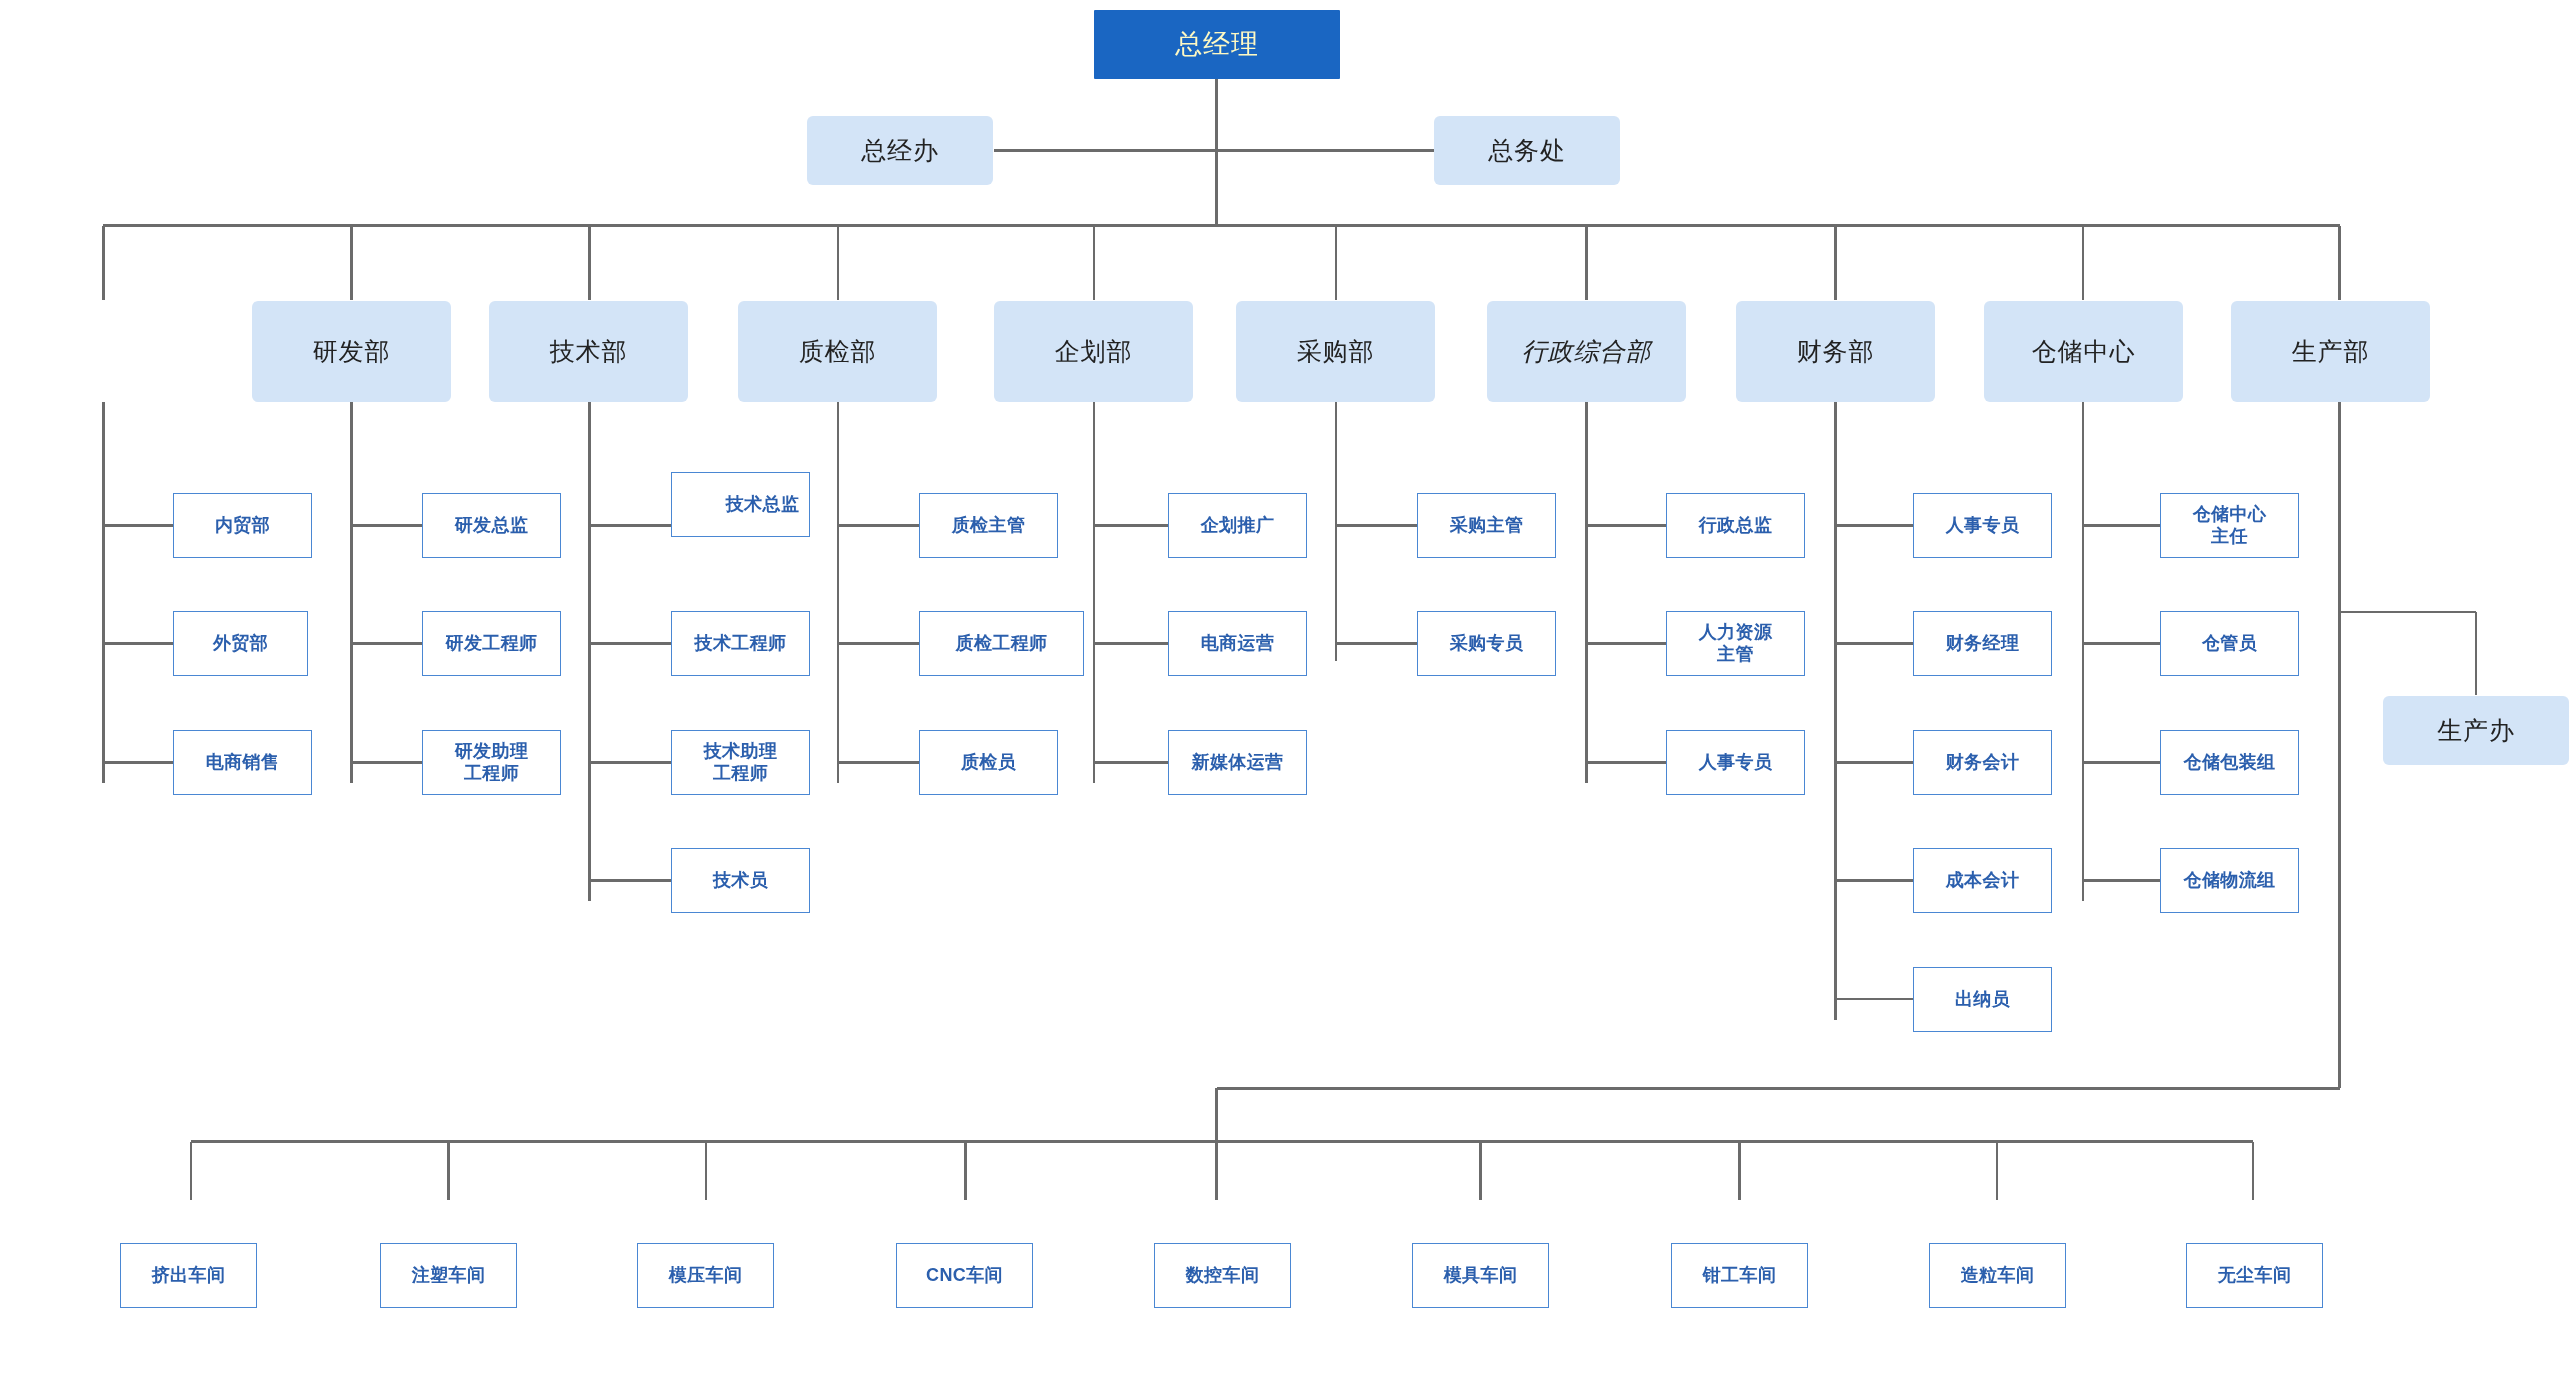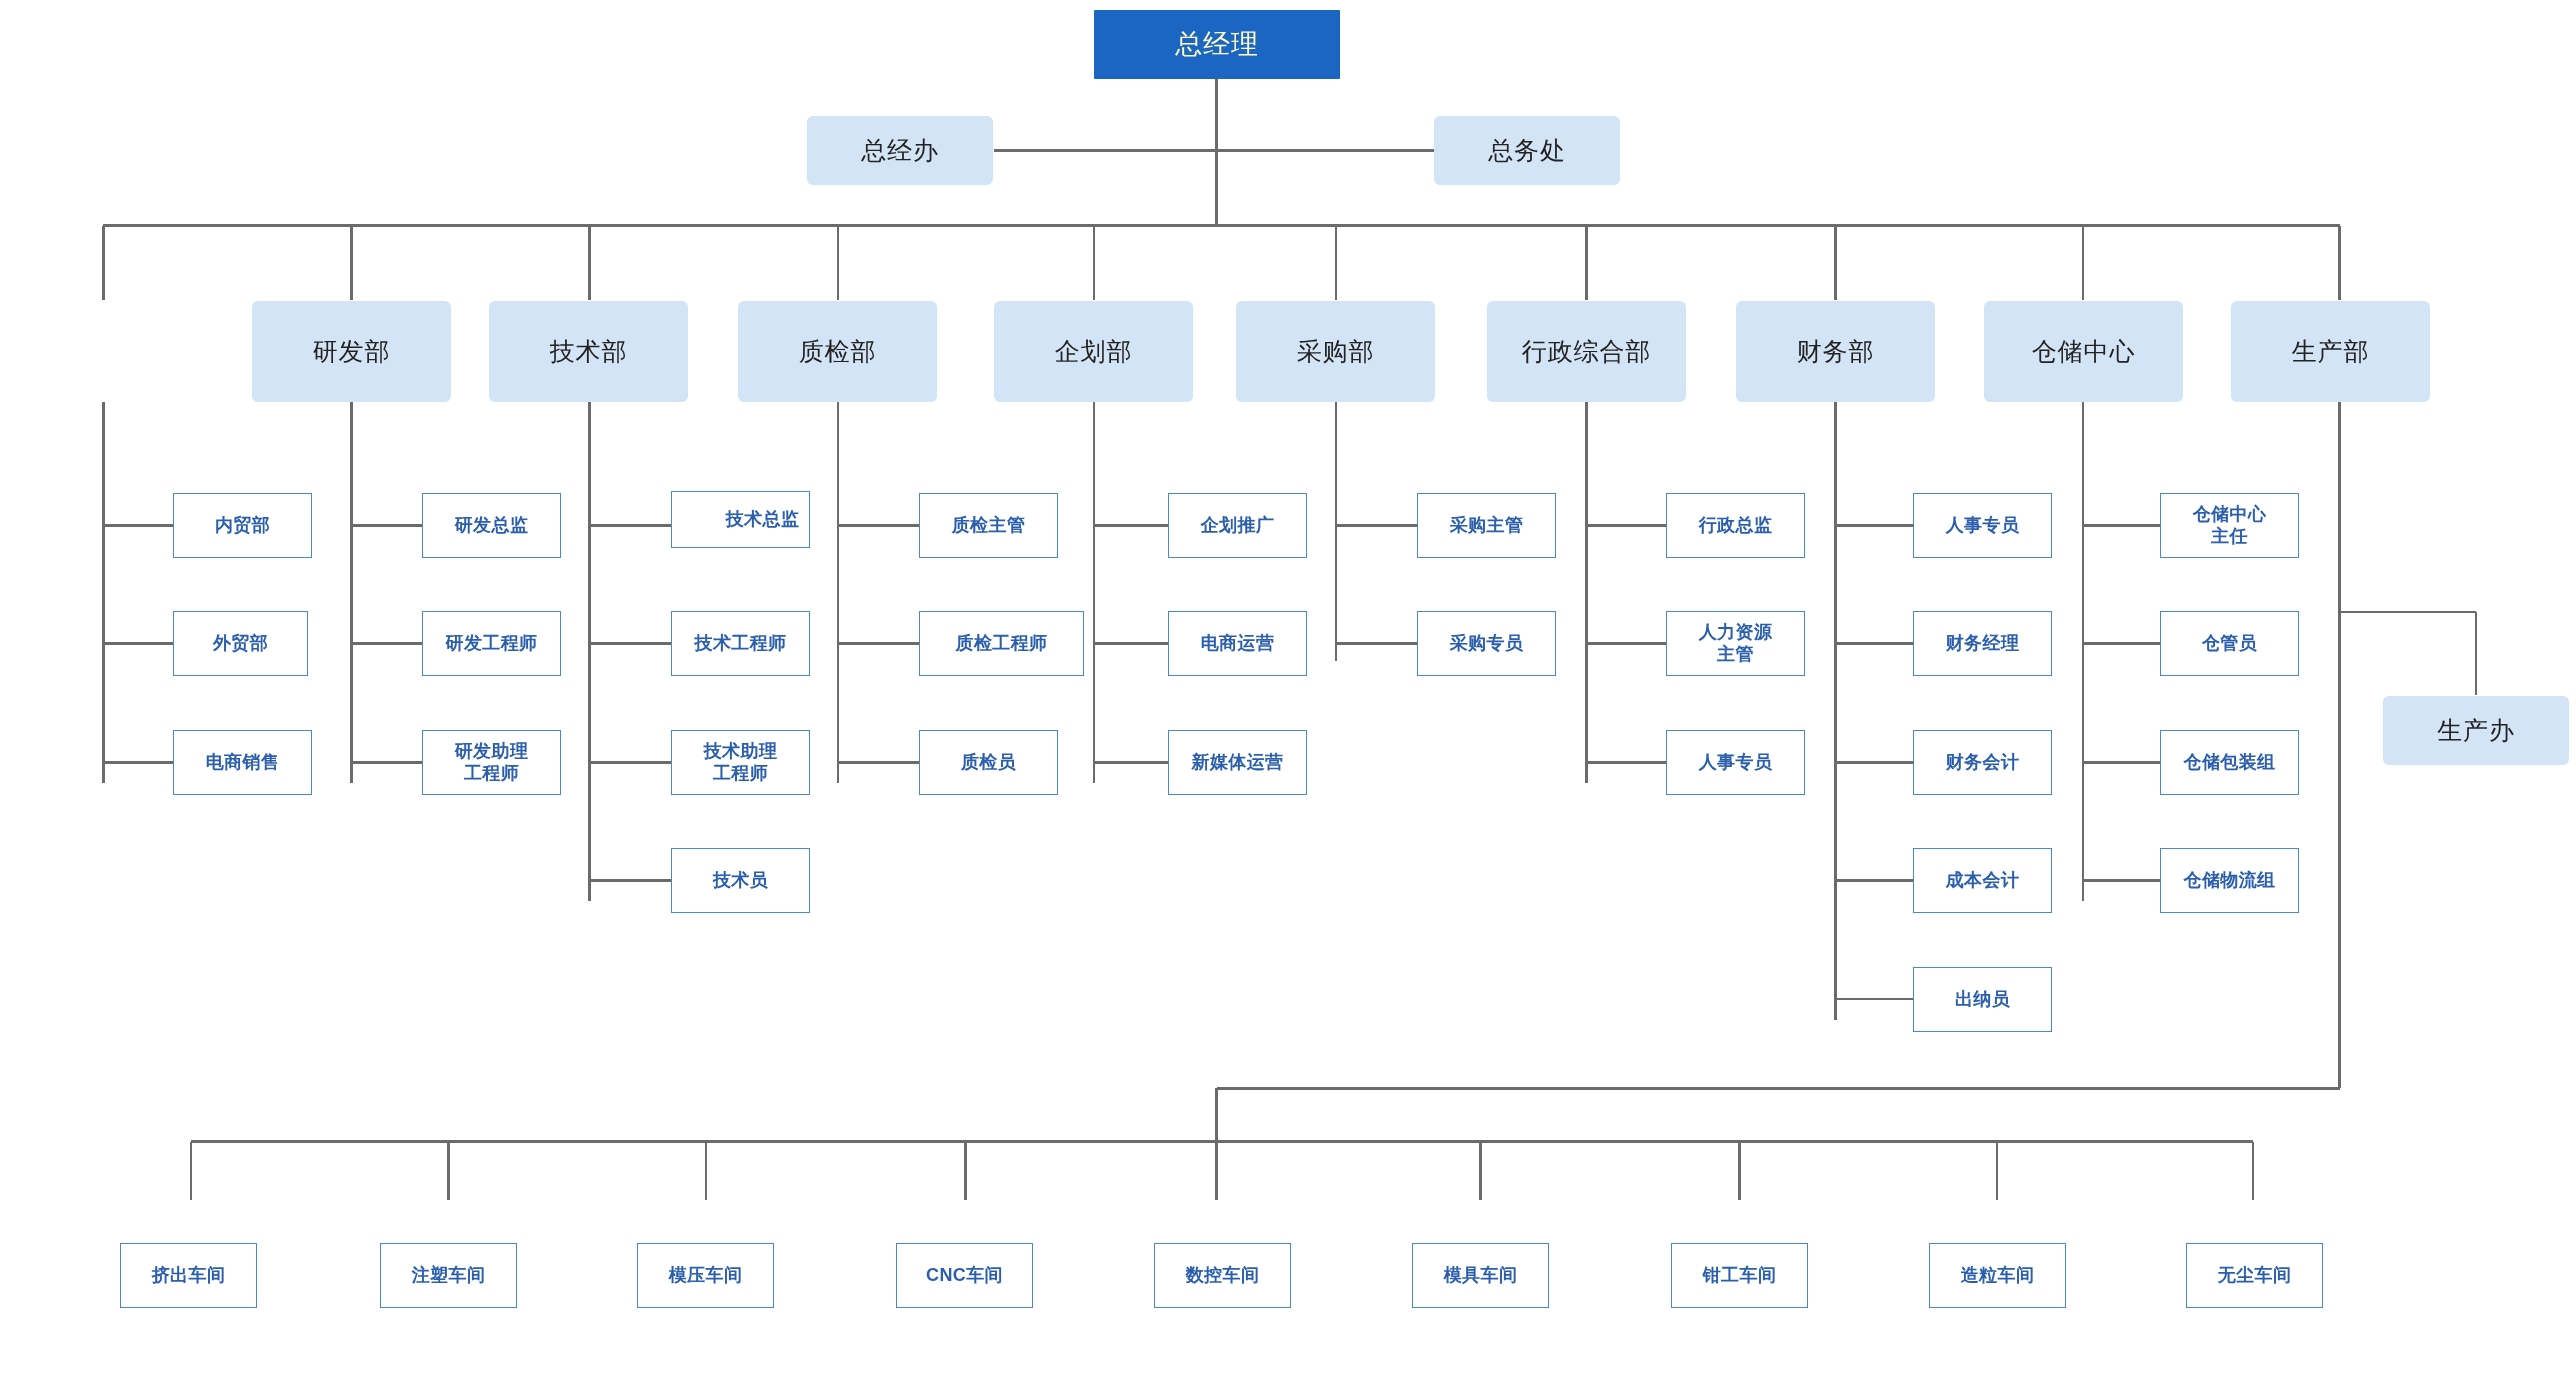--- a/index.html
+++ b/index.html
@@ -142,21 +142,21 @@
   </div>
   <div class="node n-lt" style="left:738px;top:301px;width:199px;height:101px;">
     <span>质检部</span>
   </div>
   <div class="node n-lt" style="left:994px;top:301px;width:199px;height:101px;">
     <span>企划部</span>
   </div>
   <div class="node n-lt" style="left:1236px;top:301px;width:199px;height:101px;">
     <span>采购部</span>
   </div>
-  <div class="node n-lt" style="left:1487px;top:301px;width:199px;height:101px;">
+  <div class="node n-lt" style="left:1487px;top:301px;width:199px;height:101px;font-style:italic;">
     <span>行政综合部</span>
   </div>
   <div class="node n-lt" style="left:1736px;top:301px;width:199px;height:101px;">
     <span>财务部</span>
   </div>
   <div class="node n-lt" style="left:1984px;top:301px;width:199px;height:101px;">
     <span>仓储中心</span>
   </div>
   <div class="node n-lt" style="left:2231px;top:301px;width:199px;height:101px;">
     <span>生产部</span>
@@ -175,21 +175,21 @@
   <div class="node n-leaf" style="left:422px;top:493px;width:139px;height:65px;">
     <span>研发总监</span>
   </div>
   <div class="node n-leaf" style="left:422px;top:611px;width:139px;height:65px;">
     <span>研发工程师</span>
   </div>
   <div class="node n-leaf two-line" style="left:422px;top:730px;width:139px;height:65px;">
     <span>研发助理<br>工程师</span>
   </div>
 
-  <div class="node n-leaf" style="left:671px;top:491px;width:139px;height:57px;padding-left:44px;">
+  <div class="node n-leaf" style="left:671px;top:472px;width:139px;height:65px;padding-left:44px;">
     <span>技术总监</span>
   </div>
   <div class="node n-leaf" style="left:671px;top:611px;width:139px;height:65px;">
     <span>技术工程师</span>
   </div>
   <div class="node n-leaf two-line" style="left:671px;top:730px;width:139px;height:65px;">
     <span>技术助理<br>工程师</span>
   </div>
   <div class="node n-leaf" style="left:671px;top:848px;width:139px;height:65px;">
     <span>技术员</span>

